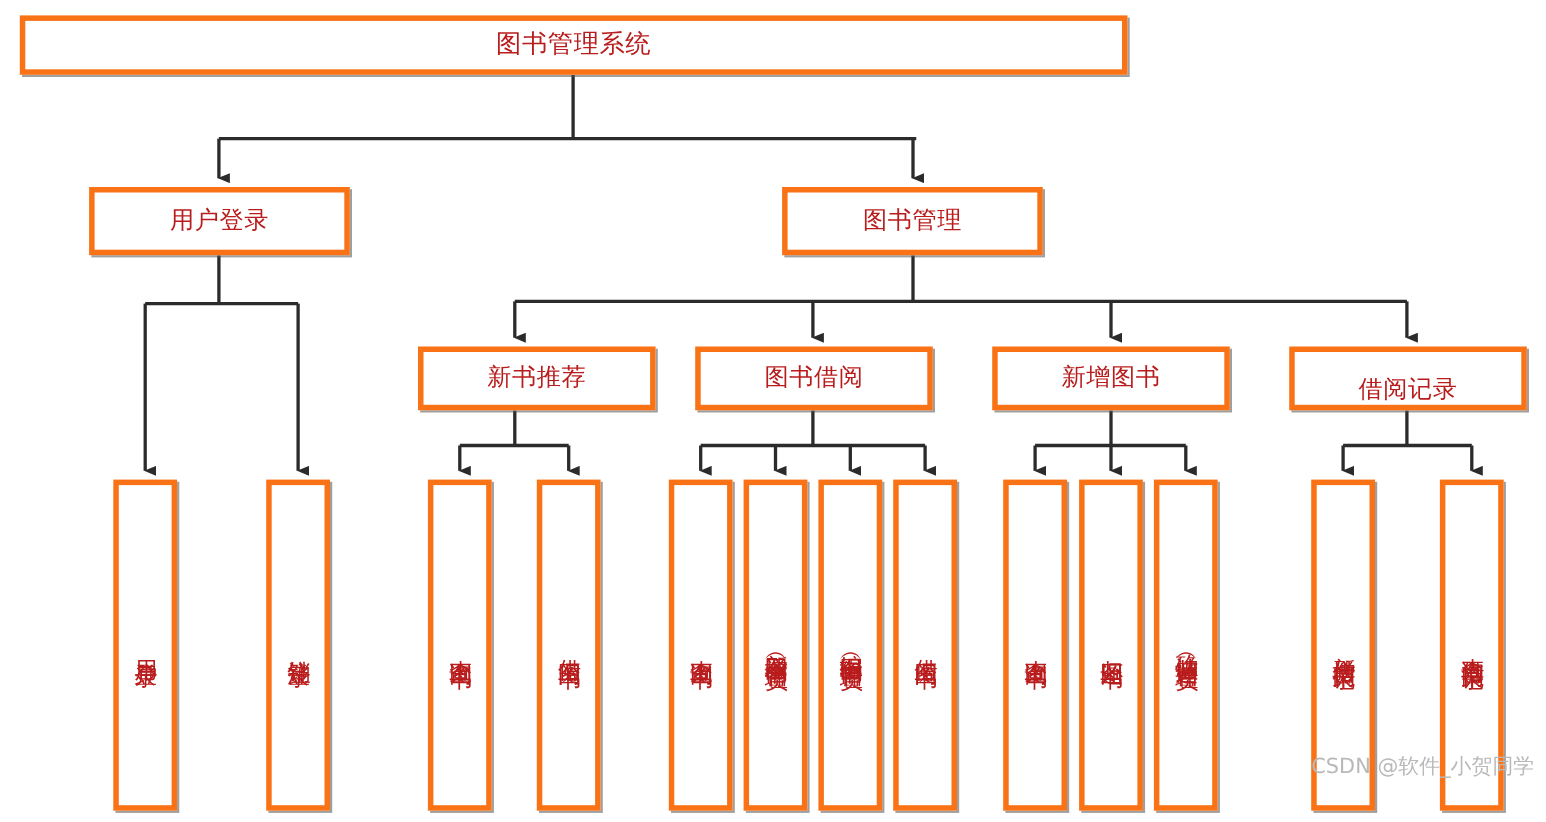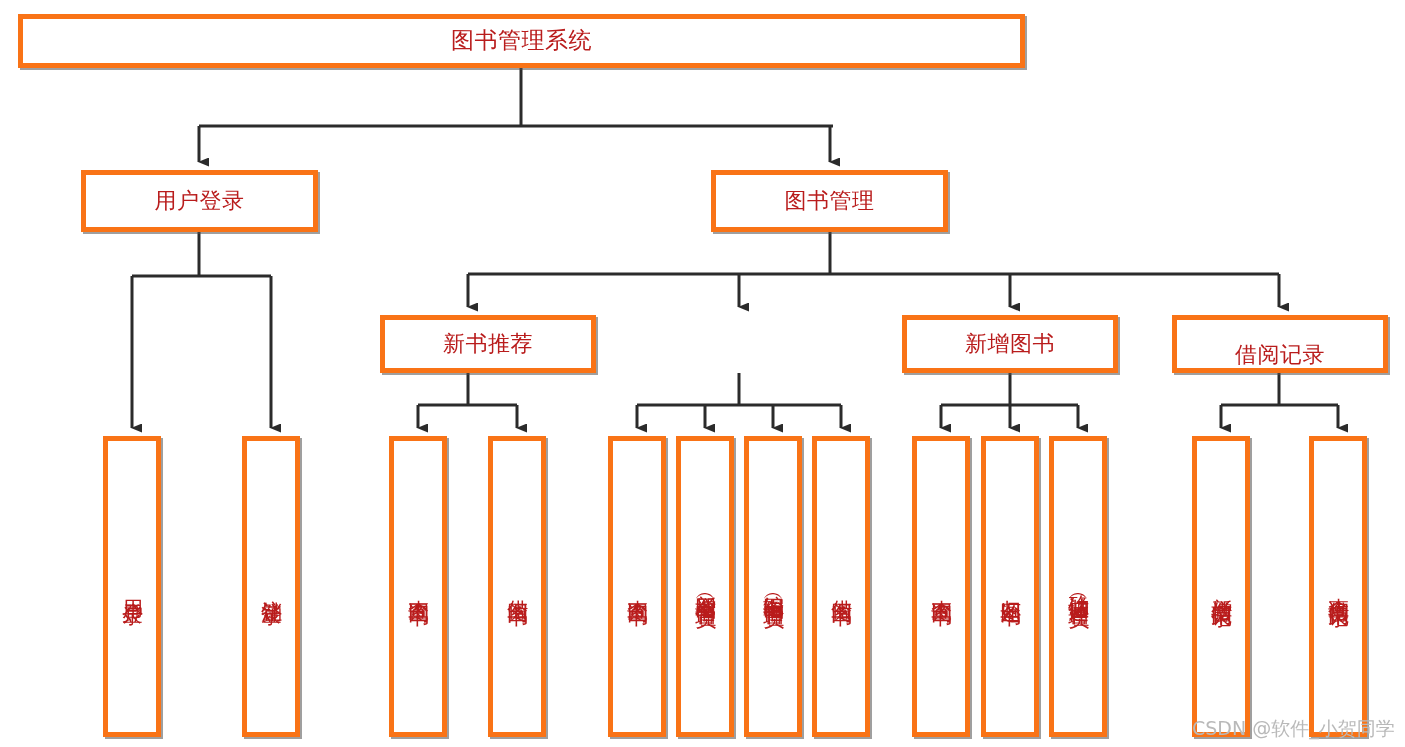--- a/index.html
+++ b/index.html
@@ -134,20 +134,23 @@
   <div class="node horiz" style="left:81px; top:170px; width:237px; height:62px;">
     <span class="lbl">用户登录</span>
   </div>
   <div class="node horiz" style="left:711px; top:170px; width:237px; height:62px;">
     <span class="lbl">图书管理</span>
   </div>
 
   <div class="node horiz" style="left:380px; top:315px; width:216px; height:58px;">
     <span class="lbl">新书推荐</span>
   </div>
+  <div class="node horiz" style="left:632px; top:315px; width:216px; height:58px;">
+    <span class="lbl">图书借阅</span>
+  </div>
   <div class="node horiz" style="left:902px; top:315px; width:216px; height:58px;">
     <span class="lbl">新增图书</span>
   </div>
   <div class="node horiz" style="left:1172px; top:315px; width:216px; height:58px;align-items:flex-end;">
     <span class="lbl">借阅记录</span>
   </div>
 
   <div class="node vert" style="left:103px; top:436px; width:58px; height:301px;">
     <span class="lbl">用户登录</span>
   </div>
@@ -185,15 +188,15 @@
     <span class="lbl">确认归还（管理员）</span>
   </div>
 
   <div class="node vert" style="left:1192px; top:436px; width:58px; height:301px;">
     <span class="lbl">新增借阅记录</span>
   </div>
   <div class="node vert" style="left:1309px; top:436px; width:58px; height:301px;">
     <span class="lbl">查询借阅记录</span>
   </div>
 
-  <div class="watermark" style="left:1192px; top:716px;">CSDN @软件_小贺同学</div>
+  <div class="watermark" style="left:1192px; top:684px;">CSDN @软件_小贺同学</div>
 
 </div>
 
 </body></html>

